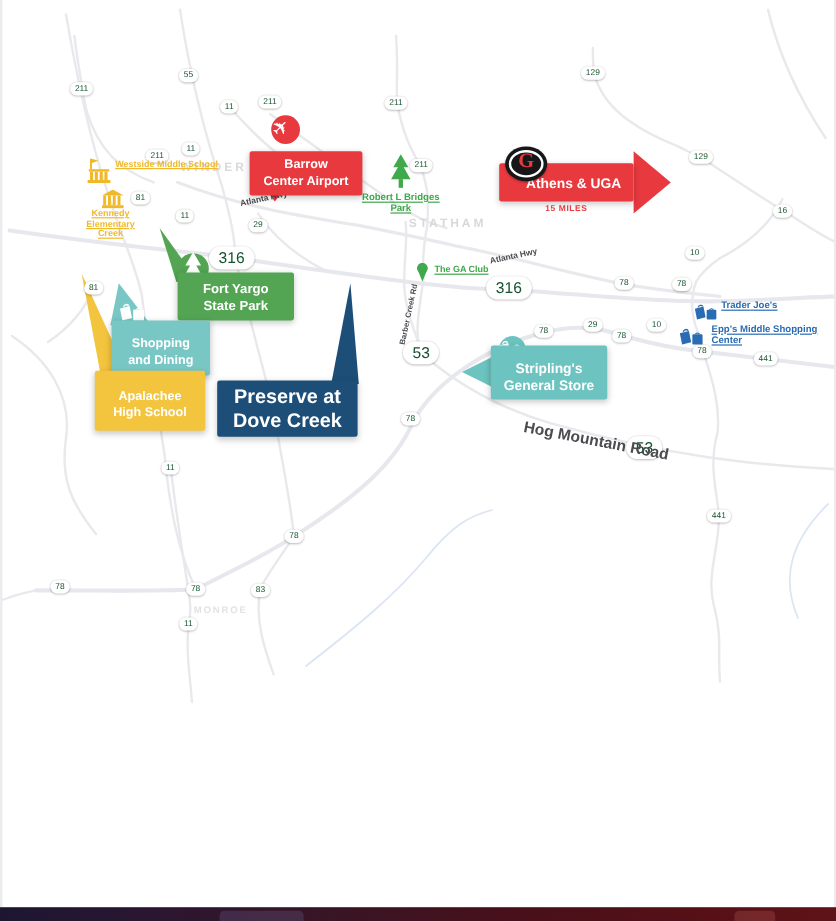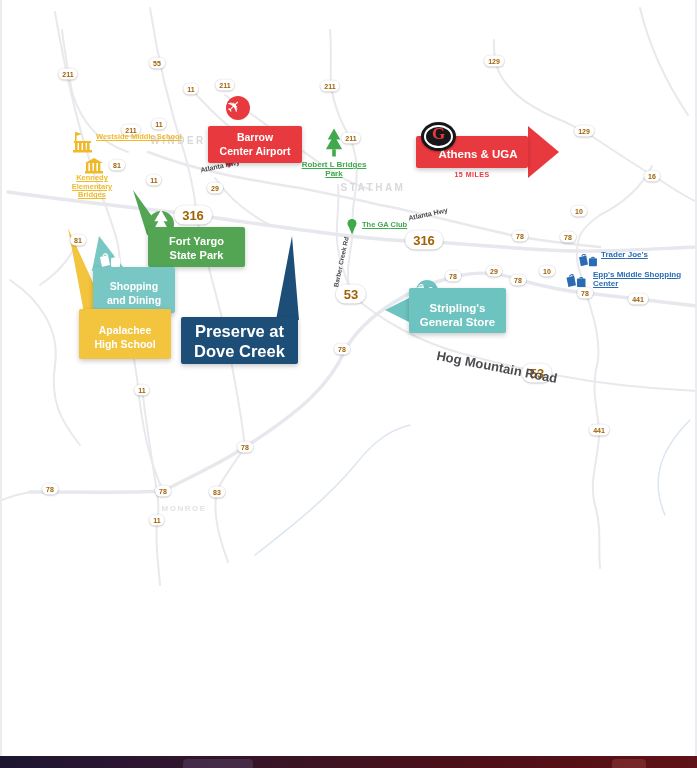--- a/index.html
+++ b/index.html
@@ -1,22 +1,22 @@
 <!DOCTYPE html>
 <html><head>
 <meta charset="utf-8">
 <style>
   html,body{margin:0;padding:0;background:#fff;}
   #map{position:relative;width:697px;height:768px;background:#ffffff;overflow:hidden;
        font-family:"Liberation Sans",sans-serif;}
   #underlay{position:absolute;left:0;top:0;}
   .edge{position:absolute;top:0;bottom:12px;width:2px;background:#ececee;}
   
-  .badge{position:absolute;transform:translate(-50%,-50%);background:#fff;color:#a16207;
-         font-weight:bold;font-size:7px;line-height:1;padding:2px 4px;border-radius:8px;
+  .badge{position:absolute;transform:translate(-50%,-50%);background:#fff;color:#14532d;
+         font-weight:normal;font-size:7px;line-height:1;padding:2px 4px;border-radius:8px;
          box-shadow:0 0 0 1px rgba(0,0,0,.05),0 1px 2px rgba(0,0,0,.18);white-space:nowrap;}
   .badge.big{font-size:13px;padding:3px 8px;border-radius:12px;}
   .city{position:absolute;transform:translate(-50%,-50%);color:#d9d9dc;font-weight:bold;
         letter-spacing:2.5px;white-space:nowrap;}
   .city.faint{color:#e3e3e6;letter-spacing:1.5px;}
   .roadlabel{position:absolute;color:#4c4c50;font-weight:bold;white-space:nowrap;}
   
   .banner{position:absolute;color:#fff;font-weight:bold;text-align:center;
           border-radius:2px;box-shadow:0 2px 5px rgba(0,0,0,.22);}
   .banner .l{display:block;}
@@ -183,21 +183,21 @@
       <rect x="6" y="5" width="2.4" height="8"></rect>
           <rect x="10" y="5" width="2.4" height="8"></rect>
       <rect x="14" y="5" width="2.4" height="8"></rect>
           <rect x="1" y="13" width="18" height="2.5"></rect>
         </g>
       </svg>
   </div>
   <div class="poi" id="poi-kennedy">
     <span class="l">Kennedy</span>
     <span class="l">Elementary</span>
-    <span class="l">Bridges</span>
+    <span class="l">Creek</span>
   </div>
 
   <div class="icon" style="left:325px;top:128px">
     <svg width="18" height="30" viewBox="0 0 20 32">
         <g fill="#3fa94c">
       <polygon points="10,0 3,12 17,12"></polygon>
           <polygon points="10,7 1,23 19,23"></polygon>
       <rect x="8" y="23" width="4" height="8"></rect>
         </g>
       </svg>

